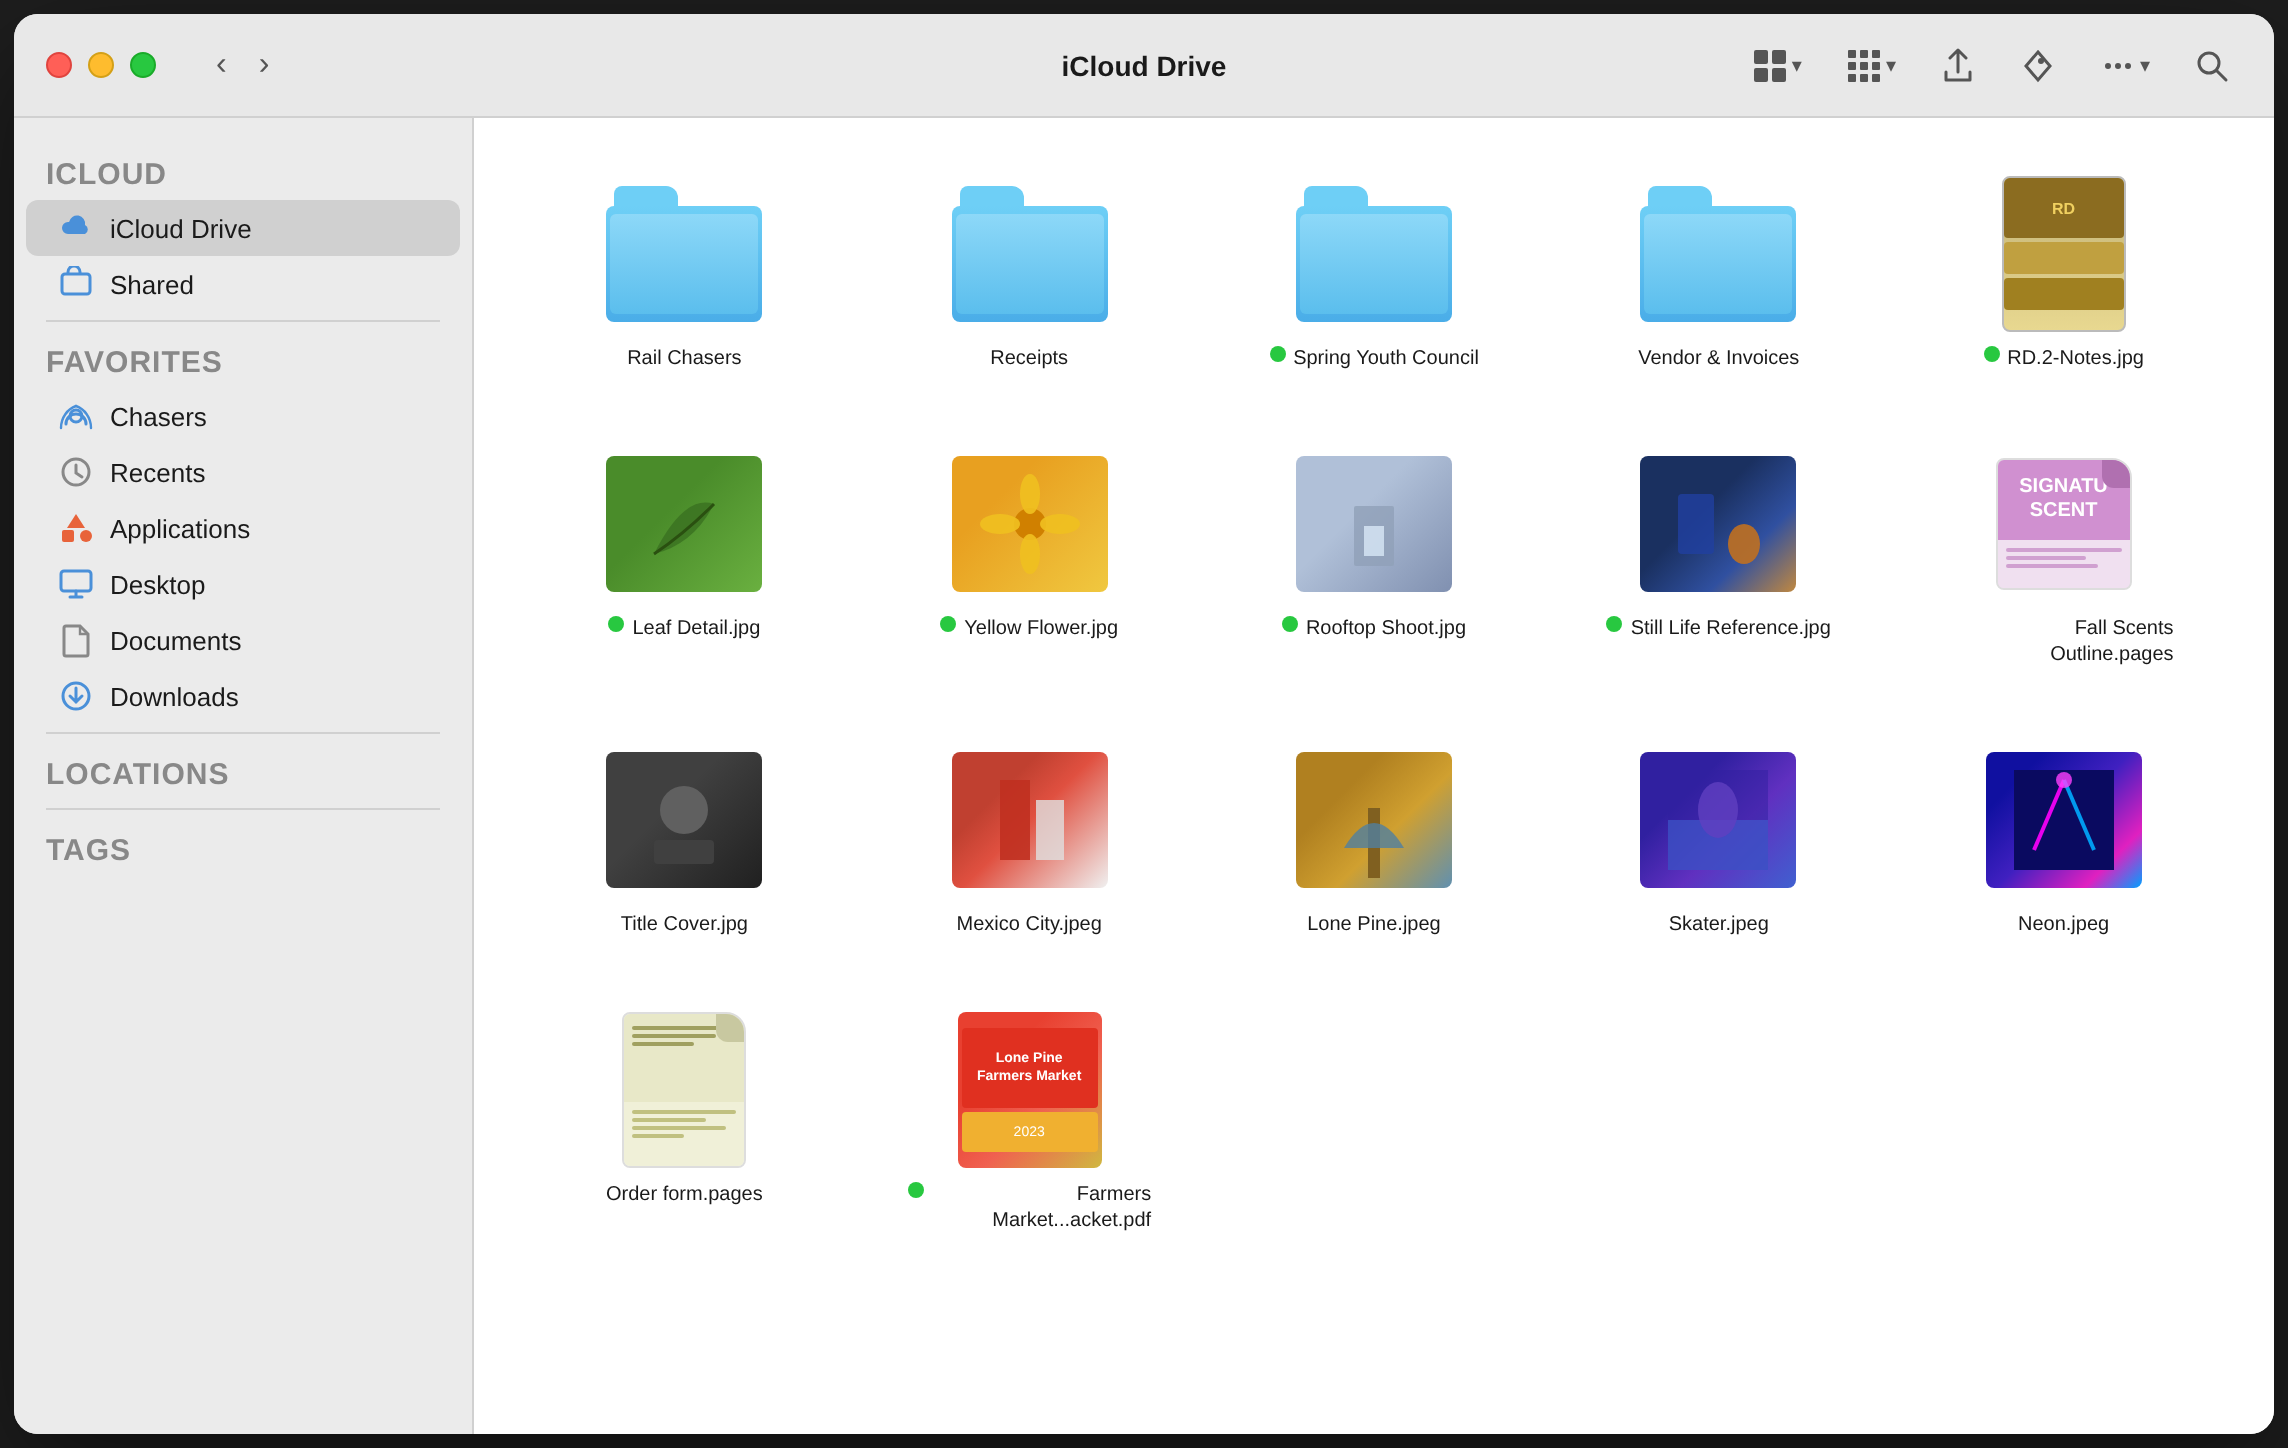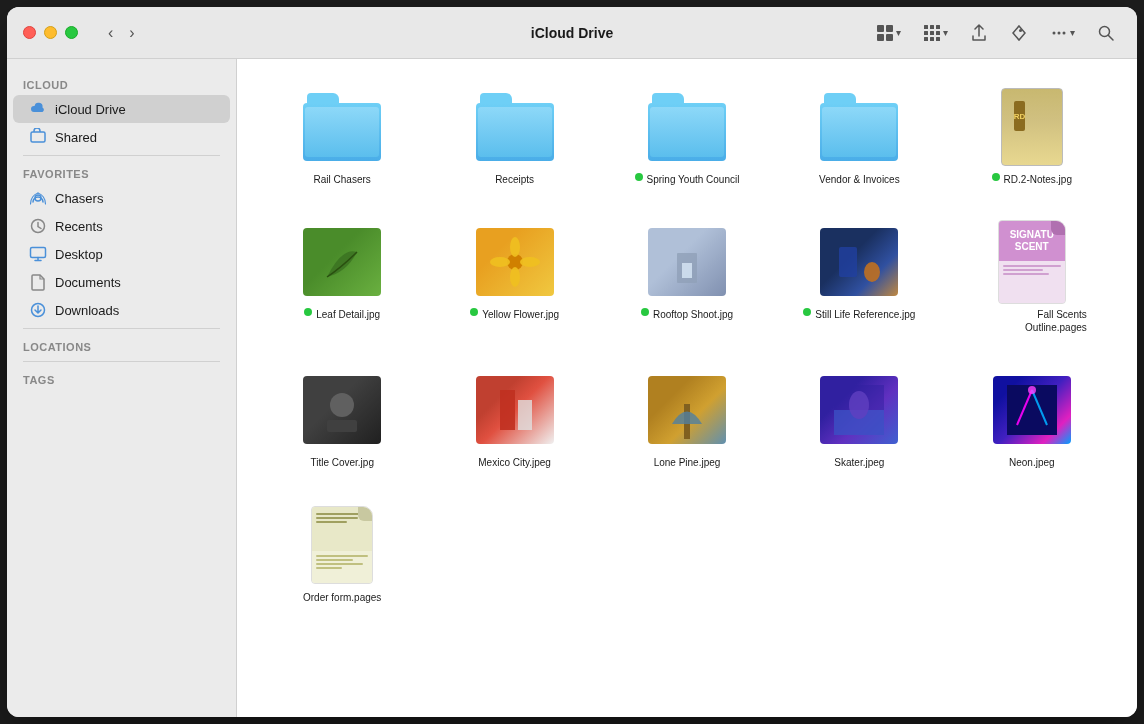--- a/index.html
+++ b/index.html
@@ -98,21 +98,21 @@
     
     .sidebar {
       width: 230px;
       background: #ebebeb;
       border-right: 1px solid #d0d0d0;
       padding: 12px 0;
       flex-shrink: 0;
       overflow-y: auto;
     }
     .sidebar-section-header {
-      font-size: 11px;
+      font-size: 15px;
       font-weight: 600;
       color: #888;
       padding: 8px 16px 4px 16px;
       text-transform: uppercase;
       letter-spacing: 0.5px;
     }
     .sidebar-item {
       display: flex;
       align-items: center;
       gap: 8px;
@@ -245,21 +245,21 @@
       height: 78px;
       background: linear-gradient(180deg, #c8b870 0%, #d0c080 40%, #e8d890 100%);
       border-radius: 4px;
       border: 1px solid #bbb;
       position: relative;
       overflow: hidden;
     }
     
     .fallscents-icon {
       width: 68px;
-      height: 84px;
+      height: 66px;
       background: #f0e0f0;
       border-radius: 4px 10px 4px 4px;
       border: 1px solid #ddd;
       position: relative;
       overflow: hidden;
     }
     
     .orderform-icon {
       width: 62px;
       height: 78px;
@@ -391,20 +391,30 @@
           <svg width="18" height="18" viewBox="0 0 18 18" fill="none">
             <circle cx="9" cy="9" r="6.5" stroke="#888" stroke-width="1.5" fill="none"></circle>
             <path d="M9 5.5V9.5l3 2" stroke="#888" stroke-width="1.5" stroke-linecap="round"></path>
           </svg>
         </div>
         <span>Recents</span>
       </div>
       <div class="sidebar-item">
         <div class="sidebar-icon">
           <svg width="18" height="18" viewBox="0 0 18 18" fill="none">
+            <path d="M9 2L13.5 9H4.5L9 2Z" fill="#e8633a"></path>
+            <rect x="2" y="10" width="6" height="6" rx="1" fill="#e8633a"></rect>
+            <circle cx="14" cy="13" r="3" fill="#e8633a"></circle>
+          </svg>
+        </div>
+        <span>Applications</span>
+      </div>
+      <div class="sidebar-item">
+        <div class="sidebar-icon">
+          <svg width="18" height="18" viewBox="0 0 18 18" fill="none">
             <rect x="1.5" y="2.5" width="15" height="10" rx="1.5" stroke="#4a90d9" stroke-width="1.5" fill="none"></rect>
             <path d="M6 15.5h6M9 12.5v3" stroke="#4a90d9" stroke-width="1.5" stroke-linecap="round"></path>
           </svg>
         </div>
         <span>Desktop</span>
       </div>
       <div class="sidebar-item">
         <div class="sidebar-icon">
           <svg width="18" height="18" viewBox="0 0 18 18" fill="none">
             <path d="M4 2h7l4 4v10a1 1 0 01-1 1H4a1 1 0 01-1-1V3a1 1 0 011-1z" stroke="#888" stroke-width="1.5" fill="none"></path>
@@ -473,21 +483,21 @@
               <div class="folder-tab"></div>
               <div class="folder-body"></div>
               <div class="folder-inner"></div>
             </div>
           </div>
           <div class="file-label">Vendor &amp; Invoices</div>
         </div>
 
         <div class="file-item">
           <div class="file-thumb">
-            <div class="rd2-icon" style="display:flex;flex-direction:row;padding:12px;gap:2px;">
+            <div class="rd2-icon" style="display:flex;flex-direction:column;padding:0;gap:2px;">
               <div style="background:#8b6c20;height:30px;border-radius:2px;display:flex;align-items:center;justify-content:center;">
                 <span style="color:#f0d060;font-size:8px;font-weight:bold;">RD</span>
               </div>
               <div style="background:#c0a040;height:16px;border-radius:2px;"></div>
               <div style="background:#a08020;height:16px;border-radius:2px;"></div>
             </div>
           </div>
           <div class="file-label-row">
             <span class="status-dot"></span>
             <span class="file-label">RD.2-Notes.jpg</span>
@@ -651,17 +661,33 @@
                 <div style="height:2px;background:#c0c080;border-radius:1px;margin-bottom:2px;"></div>
                 <div style="height:2px;background:#c0c080;border-radius:1px;margin-bottom:2px;width:70%;"></div>
                 <div style="height:2px;background:#c0c080;border-radius:1px;margin-bottom:2px;width:90%;"></div>
                 <div style="height:2px;background:#c0c080;border-radius:1px;width:50%;"></div>
               </div>
             </div>
           </div>
           <div class="file-label">Order form.pages</div>
         </div>
 
+        <div class="file-item">
+          <div class="file-thumb">
+            <div class="farmersmarket-icon" style="display:flex;align-items:center;justify-content:center;overflow:hidden;flex-direction:column;padding:4px;">
+              <div style="background:#e03020;width:68px;height:40px;border-radius:2px;display:flex;align-items:center;justify-content:center;">
+                <span style="color:#fff;font-size:7px;font-weight:bold;text-align:center;line-height:1.3;">Lone Pine<br>Farmers Market</span>
+              </div>
+              <div style="background:#f0b030;width:68px;height:20px;border-radius:2px;margin-top:2px;display:flex;align-items:center;justify-content:center;">
+                <span style="color:#fff;font-size:7px;">2023</span>
+              </div>
+            </div>
+          </div>
+          <div class="file-label-row">
+            <span class="status-dot"></span>
+            <span class="file-label">Farmers Market...acket.pdf</span>
+          </div>
+        </div>
 
       </div>
     </div>
   </div>
 </div>
 
 </body></html>

